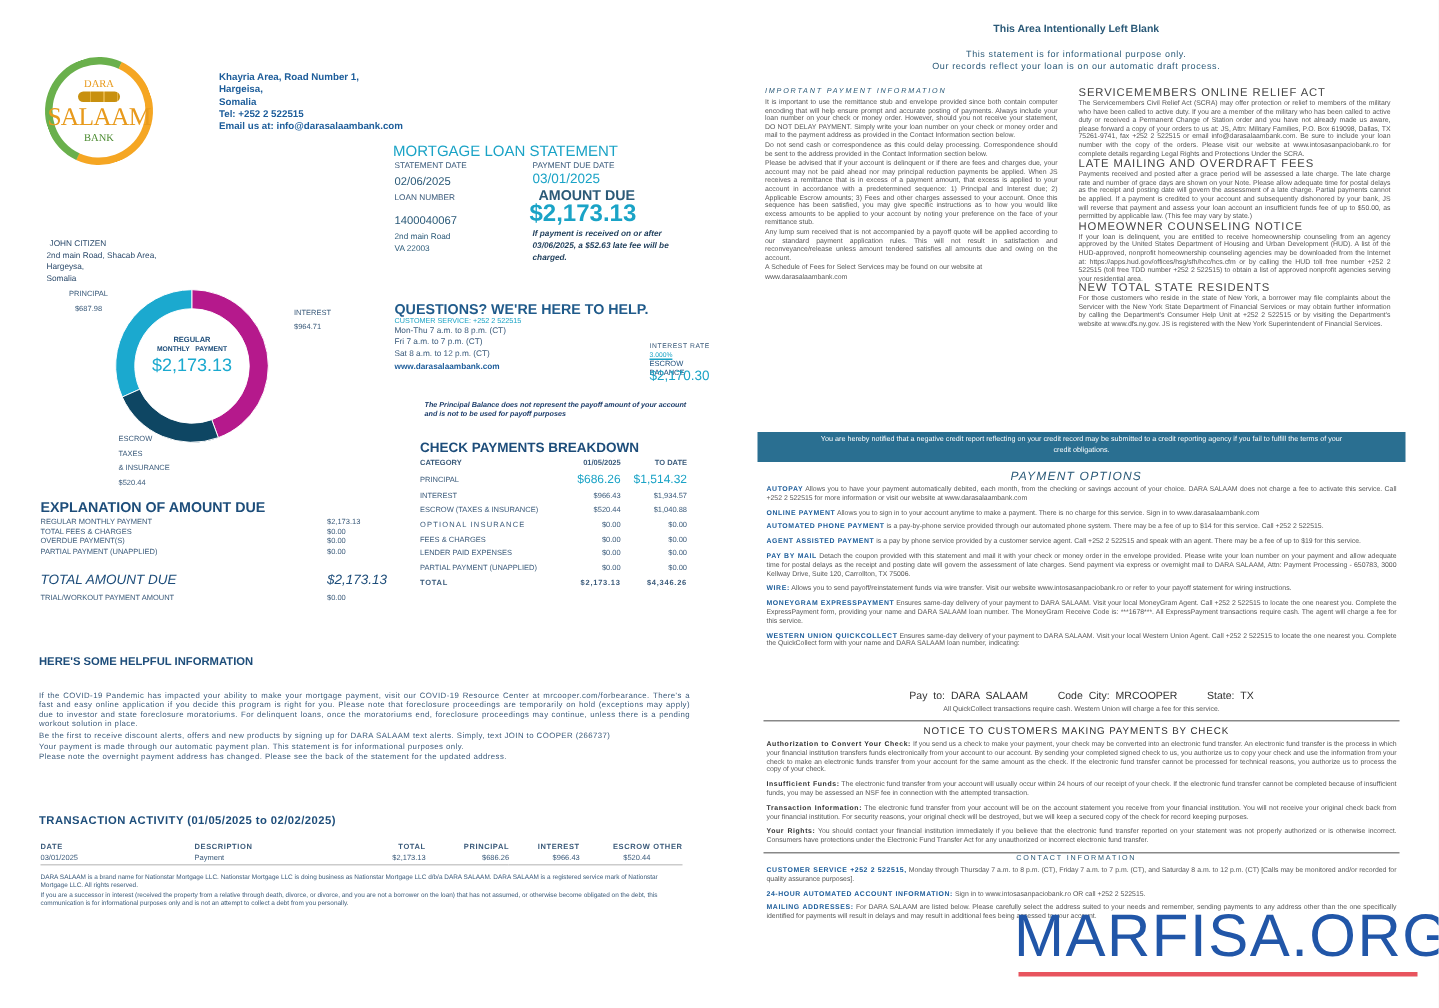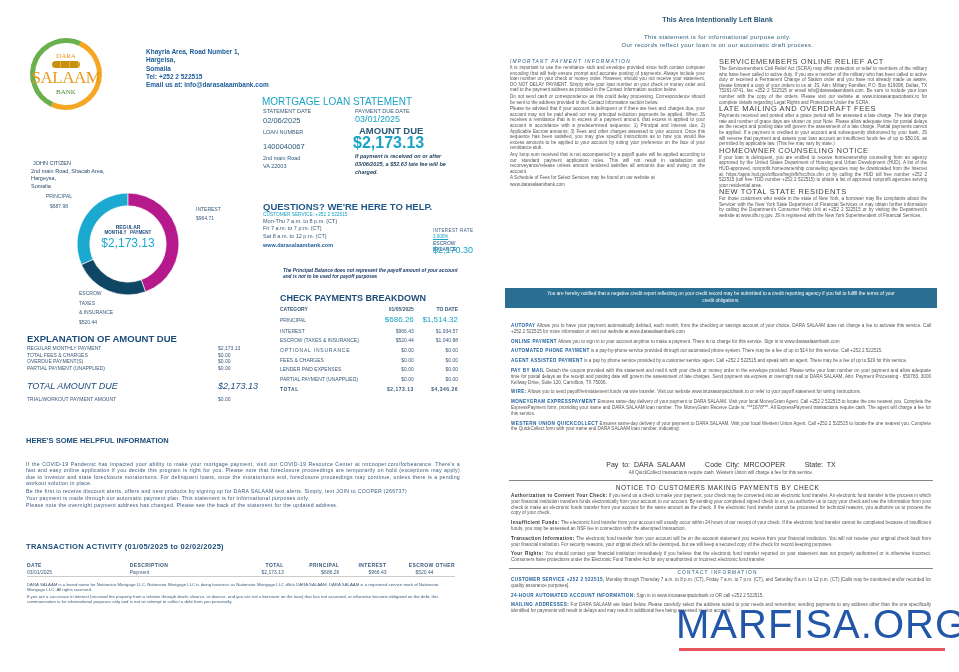--- a/index.html
+++ b/index.html
@@ -266,20 +266,21 @@
     <div class="rhead">LATE MAILING AND OVERDRAFT FEES</div>
     <div class="rpara">Payments received and posted after a grace period will be assessed a late charge. The late charge rate and number of grace days are shown on your Note. Please allow adequate time for postal delays as the receipt and posting date will govern the assessment of a late charge. Partial payments cannot be applied. If a payment is credited to your account and subsequently dishonored by your bank, JS will reverse that payment and assess your loan account an insufficient funds fee of up to $50.00, as permitted by applicable law. (This fee may vary by state.)</div>
     <div class="rhead">HOMEOWNER COUNSELING NOTICE</div>
     <div class="rpara">If your loan is delinquent, you are entitled to receive homeownership counseling from an agency approved by the United States Department of Housing and Urban Development (HUD). A list of the HUD-approved, nonprofit homeownership counseling agencies may be downloaded from the Internet at: https://apps.hud.gov/offices/hsg/sfh/hcc/hcs.cfm or by calling the HUD toll free number +252 2 522515 (toll free TDD number +252 2 522515) to obtain a list of approved nonprofit agencies serving your residential area.</div>
     <div class="rhead">NEW TOTAL STATE RESIDENTS</div>
     <div class="rpara">For those customers who reside in the state of New York, a borrower may file complaints about the Servicer with the New York State Department of Financial Services or may obtain further information by calling the Department's Consumer Help Unit at +252 2 522515 or by visiting the Department's website at www.dfs.ny.gov. JS is registered with the New York Superintendent of Financial Services.</div>
   </div>
 
   <div class="abs" style="left:29px;top:288px;width:432px;height:20px;background:#2a6f91;color:#fff;font-size:4.8px;line-height:7px;text-align:center;padding-top:2px;box-sizing:border-box;padding-left:40px;padding-right:40px;">You are hereby notified that a negative credit report reflecting on your credit record may be submitted to a credit reporting agency if you fail to fulfill the terms of your credit obligations.</div>
 
+  <div class="abs" style="left:0;width:483px;top:313px;text-align:center;font-size:8px;font-style:italic;color:#2b5a78;letter-spacing:0.8px;">PAYMENT OPTIONS</div>
   <div class="abs" id="options-list" style="left:35px;top:323px;width:420px;">
       <div class="opt"><b>AUTOPAY</b><span> Allows you to have your payment automatically debited, each month, from the checking or savings account of your choice. DARA SALAAM does not charge a fee to activate this service. Call +252 2 522515 for more information or visit our website at www.darasalaambank.com</span></div>
       <div class="opt"><b>ONLINE PAYMENT</b><span> Allows you to sign in to your account anytime to make a payment. There is no charge for this service. Sign in to www.darasalaambank.com</span></div>
       <div class="opt"><b>AUTOMATED PHONE PAYMENT</b><span> is a pay-by-phone service provided through our automated phone system. There may be a fee of up to $14 for this service. Call +252 2 522515.</span></div>
       <div class="opt"><b>AGENT ASSISTED PAYMENT</b><span> is a pay by phone service provided by a customer service agent. Call +252 2 522515 and speak with an agent. There may be a fee of up to $19 for this service.</span></div>
       <div class="opt"><b>PAY BY MAIL</b><span> Detach the coupon provided with this statement and mail it with your check or money order in the envelope provided. Please write your loan number on your payment and allow adequate time for postal delays as the receipt and posting date will govern the assessment of late charges. Send payment via express or overnight mail to DARA SALAAM, Attn: Payment Processing - 650783, 3000 Kellway Drive, Suite 120, Carrollton, TX 75006.</span></div>
       <div class="opt"><b>WIRE:</b><span> Allows you to send payoff/reinstatement funds via wire transfer. Visit our website www.intosasanpaciobank.ro or refer to your payoff statement for wiring instructions.</span></div>
       <div class="opt"><b>MONEYGRAM EXPRESSPAYMENT</b><span> Ensures same-day delivery of your payment to DARA SALAAM. Visit your local MoneyGram Agent. Call +252 2 522515 to locate the one nearest you. Complete the ExpressPayment form, providing your name and DARA SALAAM loan number. The MoneyGram Receive Code is: ***1678***. All ExpressPayment transactions require cash. The agent will charge a fee for this service.</span></div>
       <div class="opt"><b>WESTERN UNION QUICKCOLLECT</b><span> Ensures same-day delivery of your payment to DARA SALAAM. Visit your local Western Union Agent. Call +252 2 522515 to locate the one nearest you. Complete the QuickCollect form with your name and DARA SALAAM loan number, indicating:</span></div>
     </div>

